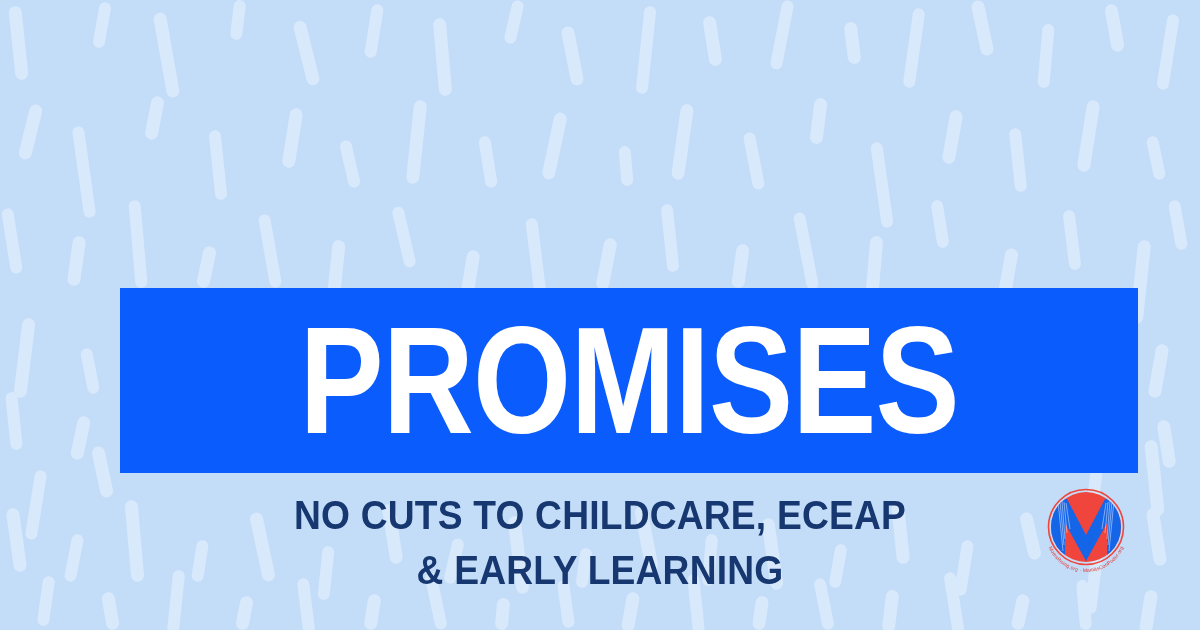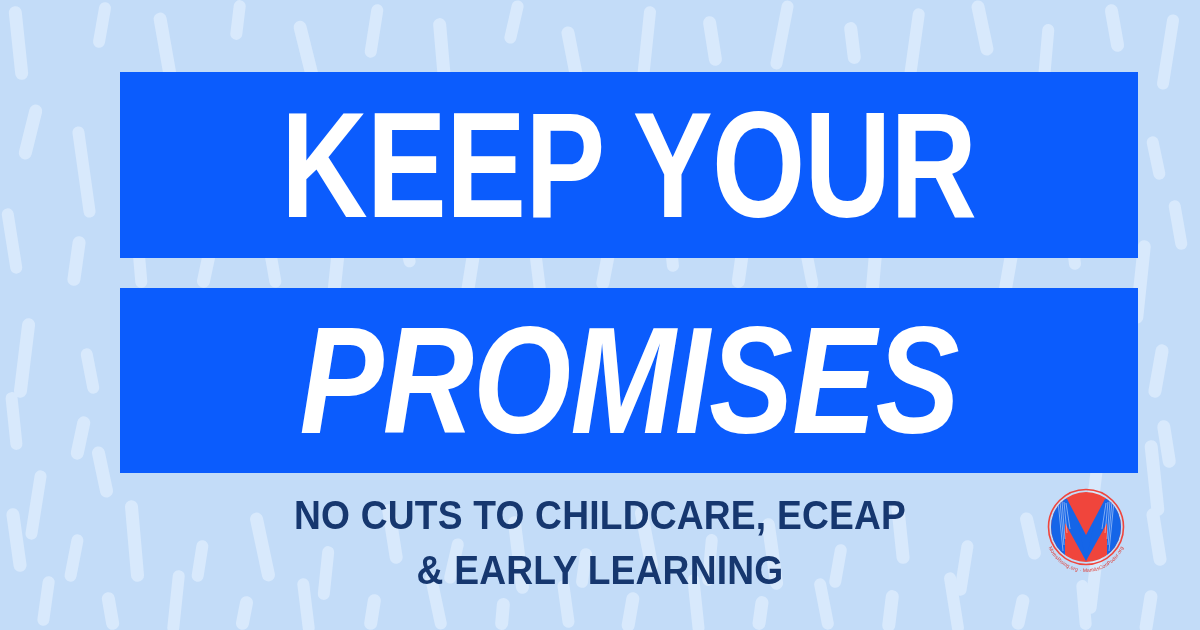--- a/index.html
+++ b/index.html
@@ -36,21 +36,21 @@
   .banner {
     position: absolute;
     left: 120px;
     width: 1018px;
     background: #0b5cfd;
     display: flex;
     align-items: center;
     justify-content: center;
   }
   .banner-1 { top: 72px;  height: 186px; }
-  .banner-2 { top: 288px; height: 185px; font-style: italic; }
+  .banner-2 { top: 288px; height: 185px; }
 
   .headline {
     color: #ffffff;
     font-weight: 700;
     font-size: 150px;
     line-height: 0.82;
     letter-spacing: -1px;
     white-space: nowrap;
     transform: scaleX(0.80);
     transform-origin: center center;
@@ -194,23 +194,20 @@
       <div class="dash" style="left: 690px; top: 574px; width: 12px; height: 60px; background: rgb(216, 233, 252); transform: rotate(-6deg);"></div>
       <div class="dash" style="left: 754px; top: 596px; width: 13px; height: 34px; background: rgb(216, 233, 252); transform: rotate(8deg);"></div>
       <div class="dash" style="left: 818px; top: 578px; width: 12px; height: 52px; background: rgb(216, 233, 252); transform: rotate(-11deg);"></div>
       <div class="dash" style="left: 884px; top: 590px; width: 13px; height: 42px; background: rgb(216, 233, 252); transform: rotate(7deg);"></div>
       <div class="dash" style="left: 948px; top: 572px; width: 12px; height: 62px; background: rgb(216, 233, 252); transform: rotate(-9deg);"></div>
       <div class="dash" style="left: 1014px; top: 594px; width: 13px; height: 36px; background: rgb(216, 233, 252); transform: rotate(12deg);"></div>
       <div class="dash" style="left: 1078px; top: 580px; width: 12px; height: 50px; background: rgb(216, 233, 252); transform: rotate(-5deg);"></div>
       <div class="dash" style="left: 1142px; top: 590px; width: 13px; height: 44px; background: rgb(216, 233, 252); transform: rotate(9deg);"></div>
     </div>
 
-  <div class="banner banner-1">
-    <span class="headline">KEEP YOUR</span>
-  </div>
 
   <div class="banner banner-2">
     <span class="headline headline-2">PROMISES</span>
   </div>
 
   <div class="subtitle">
     <span class="subtitle-line">NO CUTS TO CHILDCARE, ECEAP</span>
     <span class="subtitle-line">&amp; EARLY LEARNING</span>
   </div>
 

